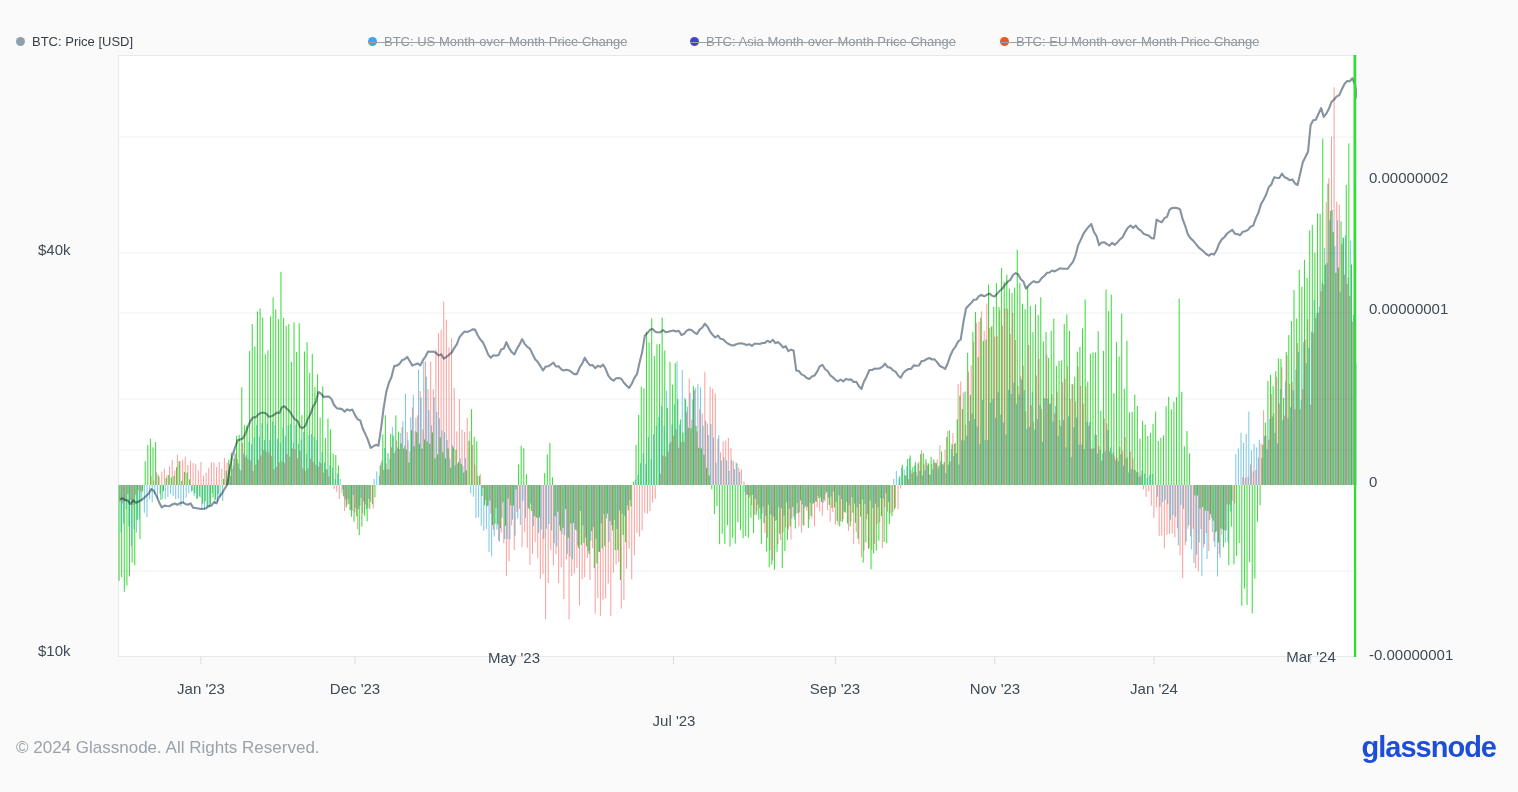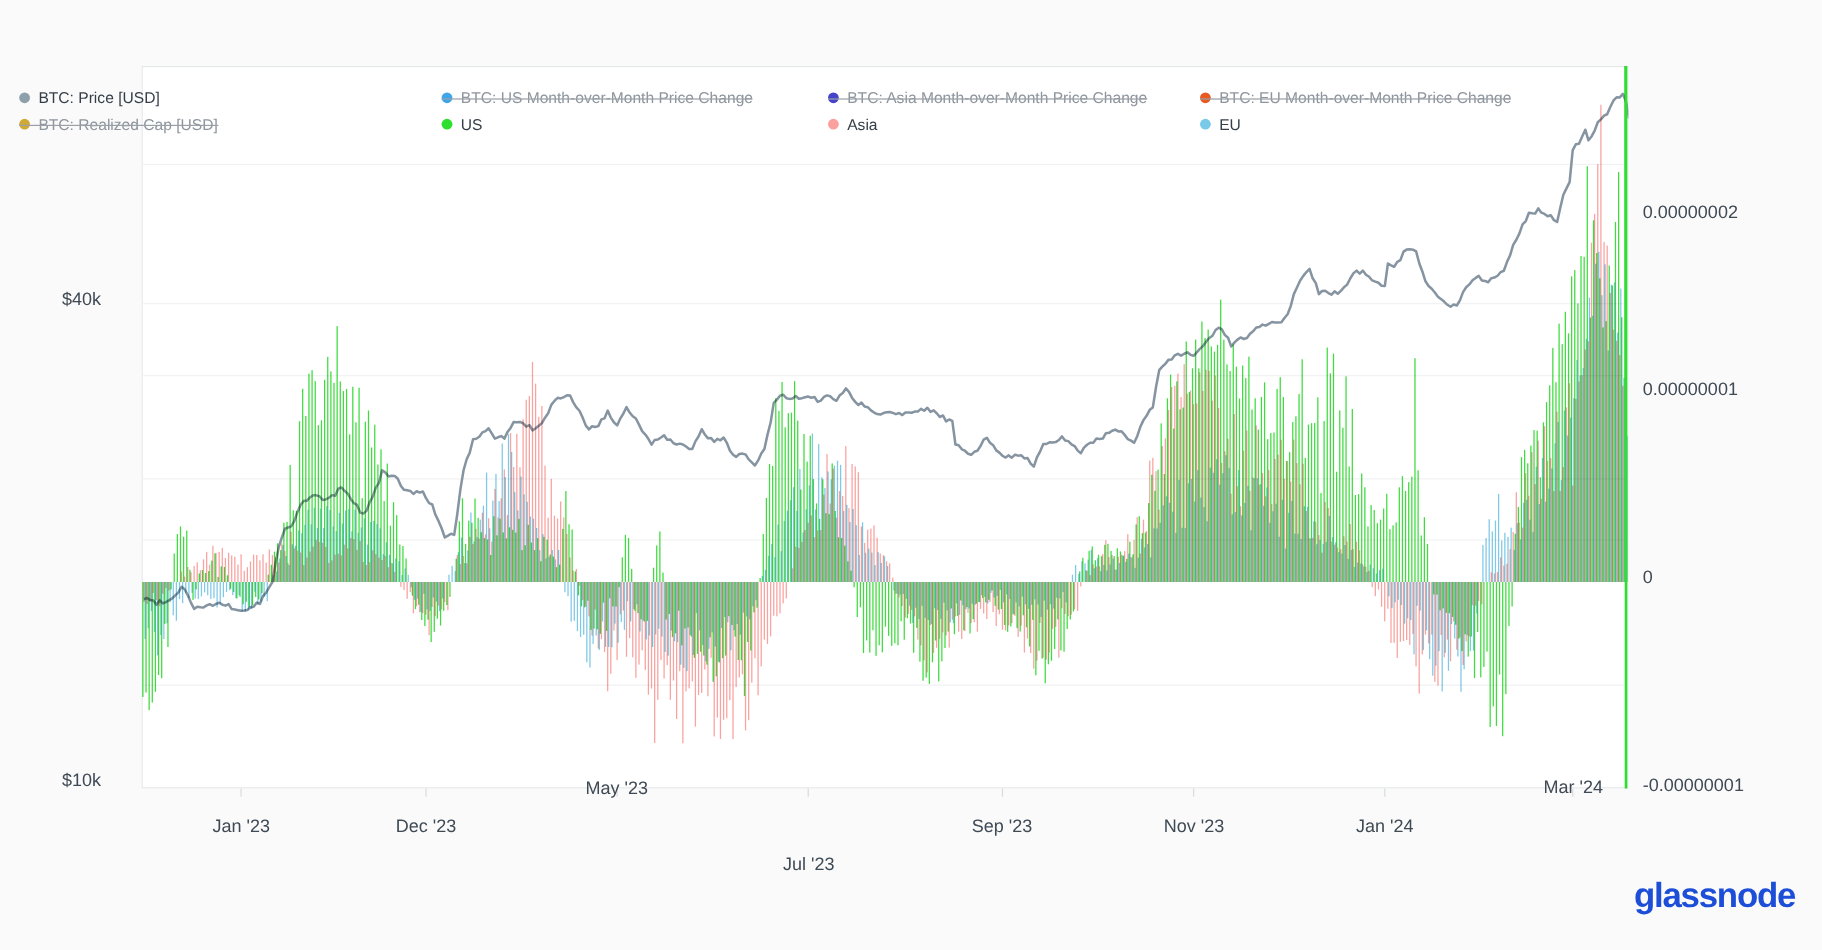--- a/index.html
+++ b/index.html
@@ -3,28 +3,28 @@
 <meta charset="utf-8">
 <style>
   html,body{margin:0;padding:0;background:#fafafa;}
   .page{position:relative;width:1518px;height:792px;background:#fafafa;
         font-family:"Liberation Sans",sans-serif;overflow:hidden;}
   .plot-box{position:absolute;left:118px;top:55px;width:1239px;height:602px;
         background:#ffffff;border:1px solid #e6e9eb;box-sizing:border-box;}
   #chart-svg{position:absolute;left:0;top:0;}
   .legend-row{position:absolute;left:0;width:1518px;height:18px;}
   .legend-item{position:absolute;display:inline-flex;align-items:center;
-        font-size:13px;color:#353e47;white-space:nowrap;cursor:pointer;margin-top:40px;}
+        font-size:13px;color:#353e47;white-space:nowrap;cursor:pointer;}
   .legend-item .dot{display:inline-block;width:9px;height:9px;border-radius:50%;
         margin-right:7px;flex:0 0 auto;}
   .legend-item.struck{color:#8e959d;}
   .legend-item.struck::after{content:"";position:absolute;left:0;right:0;top:50%;
         height:1px;background:#99a0a8;}
   .axis-label{position:absolute;font-size:15px;color:#3f4a55;line-height:18px;}
-  .y-left{width:60px;text-align:center;}
+  .y-left{width:60px;text-align:left;}
   .x-tick-label{transform:translateX(-50%);}
   .footer-copy{position:absolute;left:16px;top:738px;font-size:17px;color:#9aa2aa;}
   .logo{position:absolute;right:22px;top:731px;font-size:29px;font-weight:700;
         color:#1d4ed8;letter-spacing:-1px;}
 </style>
 </head>
 <body>
 
 <div class="page">
 
@@ -1470,54 +1470,37 @@
     <div class="legend-item struck" style="left:690px;">
         <span class="dot" style="background: rgb(69, 67, 201);"></span>
         <span>BTC: Asia Month-over-Month Price Change</span>
       </div>
     <div class="legend-item struck" style="left:1000px;">
         <span class="dot" style="background: rgb(232, 90, 34);"></span>
         <span>BTC: EU Month-over-Month Price Change</span>
       </div>
   </div>
 
-  <div class="legend-row" style="top:56px;">
-    <div class="legend-item struck" style="left:16px;">
-        <span class="dot" style="background: rgb(207, 169, 53);"></span>
-        <span>BTC: Realized Cap [USD]</span>
-      </div>
-    <div class="legend-item" style="left:368px;">
-        <span class="dot" style="background: rgb(46, 224, 46);"></span>
-        <span>US</span>
-      </div>
-    <div class="legend-item" style="left:690px;">
-        <span class="dot" style="background: rgb(250, 161, 157);"></span>
-        <span>Asia</span>
-      </div>
-    <div class="legend-item" style="left:1000px;">
-        <span class="dot" style="background: rgb(121, 201, 232);"></span>
-        <span>EU</span>
-      </div>
-  </div>
 
   <div id="y-left-labels">
       <div class="axis-label y-left" style="left:38px;top:241px;">$40k</div>
       <div class="axis-label y-left" style="left:38px;top:642px;">$10k</div>
     </div>
   <div id="y-right-labels">
       <div class="axis-label y-right" style="left:1369px;top:126px;margin-top:43px;">0.00000002</div>
-      <div class="axis-label y-right" style="left:1369px;top:300px;margin-top:16px;">0.00000001</div>
+      <div class="axis-label y-right" style="left:1369px;top:300px;">0.00000001</div>
       <div class="axis-label y-right" style="left:1369px;top:473px;">0</div>
       <div class="axis-label y-right" style="left:1369px;top:646px;">-0.00000001</div>
     </div>
   <div id="x-labels">
       <div class="axis-label x-tick-label" style="left:201px;top:680px;">Jan '23</div>
       <div class="axis-label x-tick-label" style="left:355px;top:680px;">Dec '23</div>
       <div class="axis-label x-tick-label" style="left:514px;top:649px;">May '23</div>
       <div class="axis-label x-tick-label" style="left:674px;top:680px;margin-top:32px;">Jul '23</div>
       <div class="axis-label x-tick-label" style="left:835px;top:680px;">Sep '23</div>
       <div class="axis-label x-tick-label" style="left:995px;top:680px;">Nov '23</div>
       <div class="axis-label x-tick-label" style="left:1154px;top:680px;">Jan '24</div>
       <div class="axis-label x-tick-label" style="left:1311px;top:648px;">Mar '24</div>
     </div>
 
+  <div class="footer-copy">© 2024 Glassnode. All Rights Reserved.</div>
   <div class="logo">glassnode</div>
 </div>
 
 </body></html>

